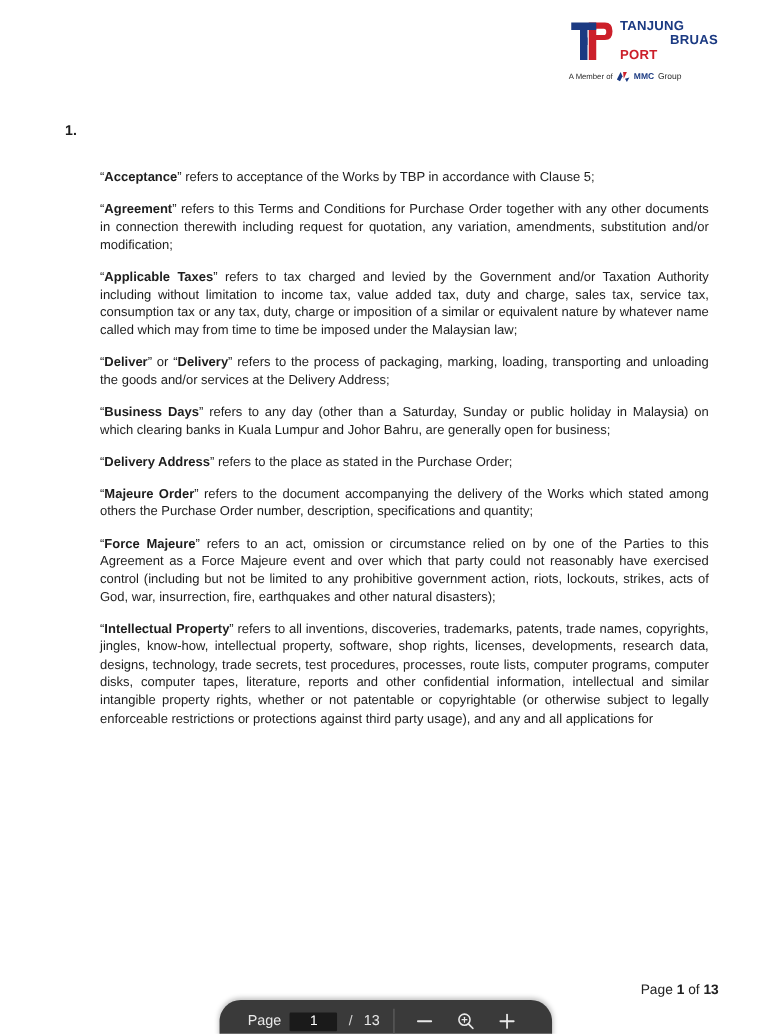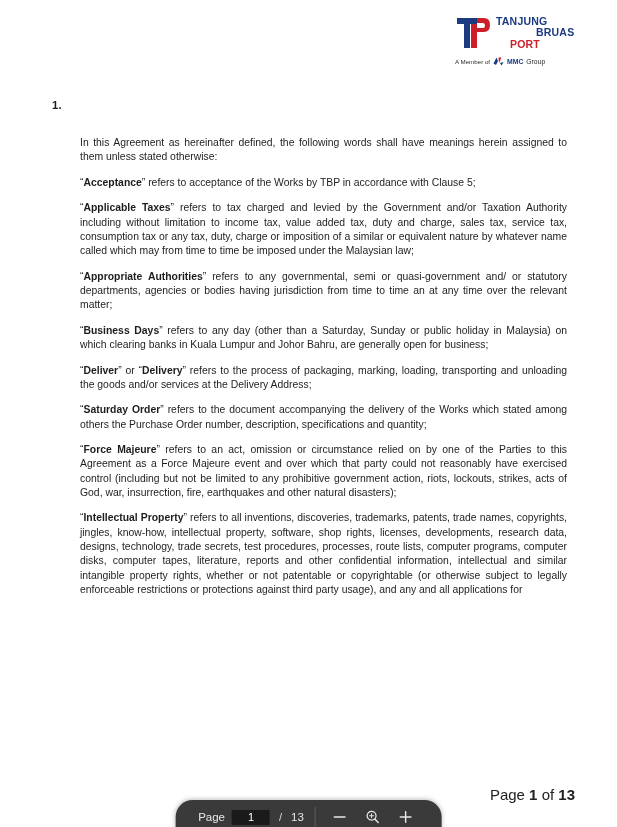--- a/index.html
+++ b/index.html
@@ -43,21 +43,21 @@
   }
   .logo-words {
     font-family: "Liberation Sans", sans-serif;
     font-weight: bold;
     font-size: 10.5px;
     line-height: 11.5px;
     letter-spacing: 0.2px;
   }
   .logo-words .w1 { color: #1b3a82; }
   .logo-words .w2 { color: #1b3a82; margin-left: 40px; }
-  .logo-words .w3 { color: #cc1f2a; margin-left: 14px; }
+  .logo-words .w3 { color: #cc1f2a; }
 
   .logo-sub {
     margin-top: 5px;
     display: flex;
     align-items: center;
     gap: 3px;
     font-size: 6.2px;
     color: #2b2b2b;
     font-family: "Liberation Sans", sans-serif;
     white-space: nowrap;
@@ -103,21 +103,21 @@
     color: #1d1d1d;
     hyphens: none;
   }
   .para b { font-weight: bold; }
 
   
   .page-footer {
     position: absolute;
     top: 786px;
     right: 42px;
-    font-size: 15px;
+    font-size: 11px;
     color: #222;
     font-family: "Liberation Sans", sans-serif;
   }
   .page-footer b { font-weight: bold; }
 
   
   .viewer-toolbar {
     position: absolute;
     left: 50%;
     transform: translateX(-50%);
@@ -218,27 +218,27 @@
       <span class="mmc-name">MMC</span>
       <span class="mmc-group">Group</span>
     </div>
   </div>
 
   <div class="section-heading">
     <span class="num">1.</span>
   </div>
 
   <div class="content-col">
-    <p class="para">In this Agreement as hereinafter defined, the following words shall have meanings herein assigned to them unless stated otherwise:</p>
     <p class="para">“<b>Acceptance</b>” refers to acceptance of the Works by TBP in accordance with Clause 5;</p>
+    <p class="para">“<b>Agreement</b>” refers to this Terms and Conditions for Purchase Order together with any other documents in connection therewith including request for quotation, any variation, amendments, substitution and/or modification;</p>
     <p class="para">“<b>Applicable Taxes</b>” refers to tax charged and levied by the Government and/or Taxation Authority including without limitation to income tax, value added tax, duty and charge, sales tax, service tax, consumption tax or any tax, duty, charge or imposition of a similar or equivalent nature by whatever name called which may from time to time be imposed under the Malaysian law;</p>
-    <p class="para">“<b>Appropriate Authorities</b>” refers to any governmental, semi or quasi-government and/ or statutory departments, agencies or bodies having jurisdiction from time to time an at any time over the relevant matter;</p>
+    <p class="para">“<b>Deliver</b>” or “<b>Delivery</b>” refers to the process of packaging, marking, loading, transporting and unloading the goods and/or services at the Delivery Address;</p>
     <p class="para">“<b>Business Days</b>” refers to any day (other than a Saturday, Sunday or public holiday in Malaysia) on which clearing banks in Kuala Lumpur and Johor Bahru, are generally open for business;</p>
-    <p class="para">“<b>Deliver</b>” or “<b>Delivery</b>” refers to the process of packaging, marking, loading, transporting and unloading the goods and/or services at the Delivery Address;</p>
-    <p class="para">“<b>Saturday Order</b>” refers to the document accompanying the delivery of the Works which stated among others the Purchase Order number, description, specifications and quantity;</p>
+    <p class="para">“<b>Delivery Address</b>” refers to the place as stated in the Purchase Order;</p>
+    <p class="para">“<b>Majeure Order</b>” refers to the document accompanying the delivery of the Works which stated among others the Purchase Order number, description, specifications and quantity;</p>
     <p class="para">“<b>Force Majeure</b>” refers to an act, omission or circumstance relied on by one of the Parties to this Agreement as a Force Majeure event and over which that party could not reasonably have exercised control (including but not be limited to any prohibitive government action, riots, lockouts, strikes, acts of God, war, insurrection, fire, earthquakes and other natural disasters);</p>
     <p class="para">“<b>Intellectual Property</b>” refers to all inventions, discoveries, trademarks, patents, trade names, copyrights, jingles, know-how, intellectual property, software, shop rights, licenses, developments, research data, designs, technology, trade secrets, test procedures, processes, route lists, computer programs, computer disks, computer tapes, literature, reports and other confidential information, intellectual and similar intangible property rights, whether or not patentable or copyrightable (or otherwise subject to legally enforceable restrictions or protections against third party usage), and any and all applications for</p>
   </div>
 
   <div class="page-footer">
     <span>Page</span>
     <b>1</b>
     <span>of</span>
     <b>13</b>
   </div>

